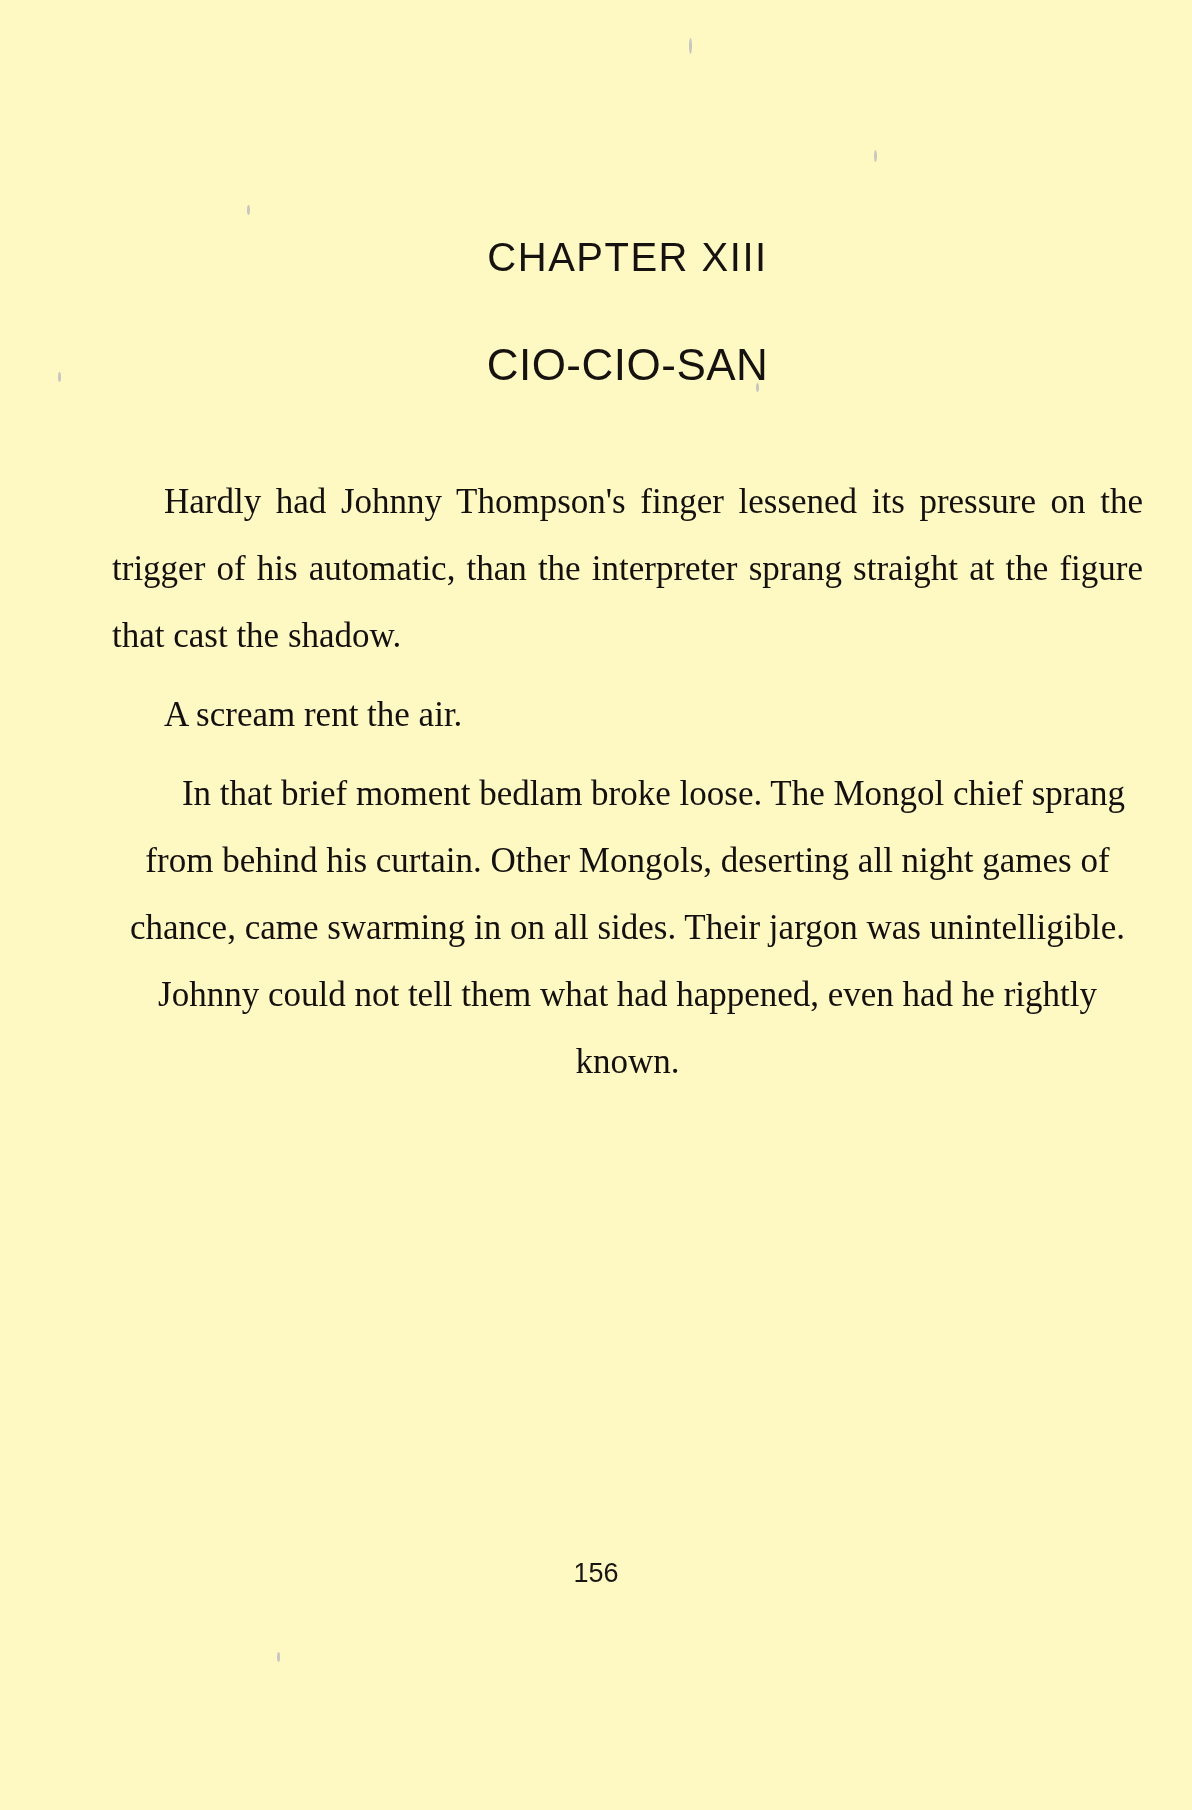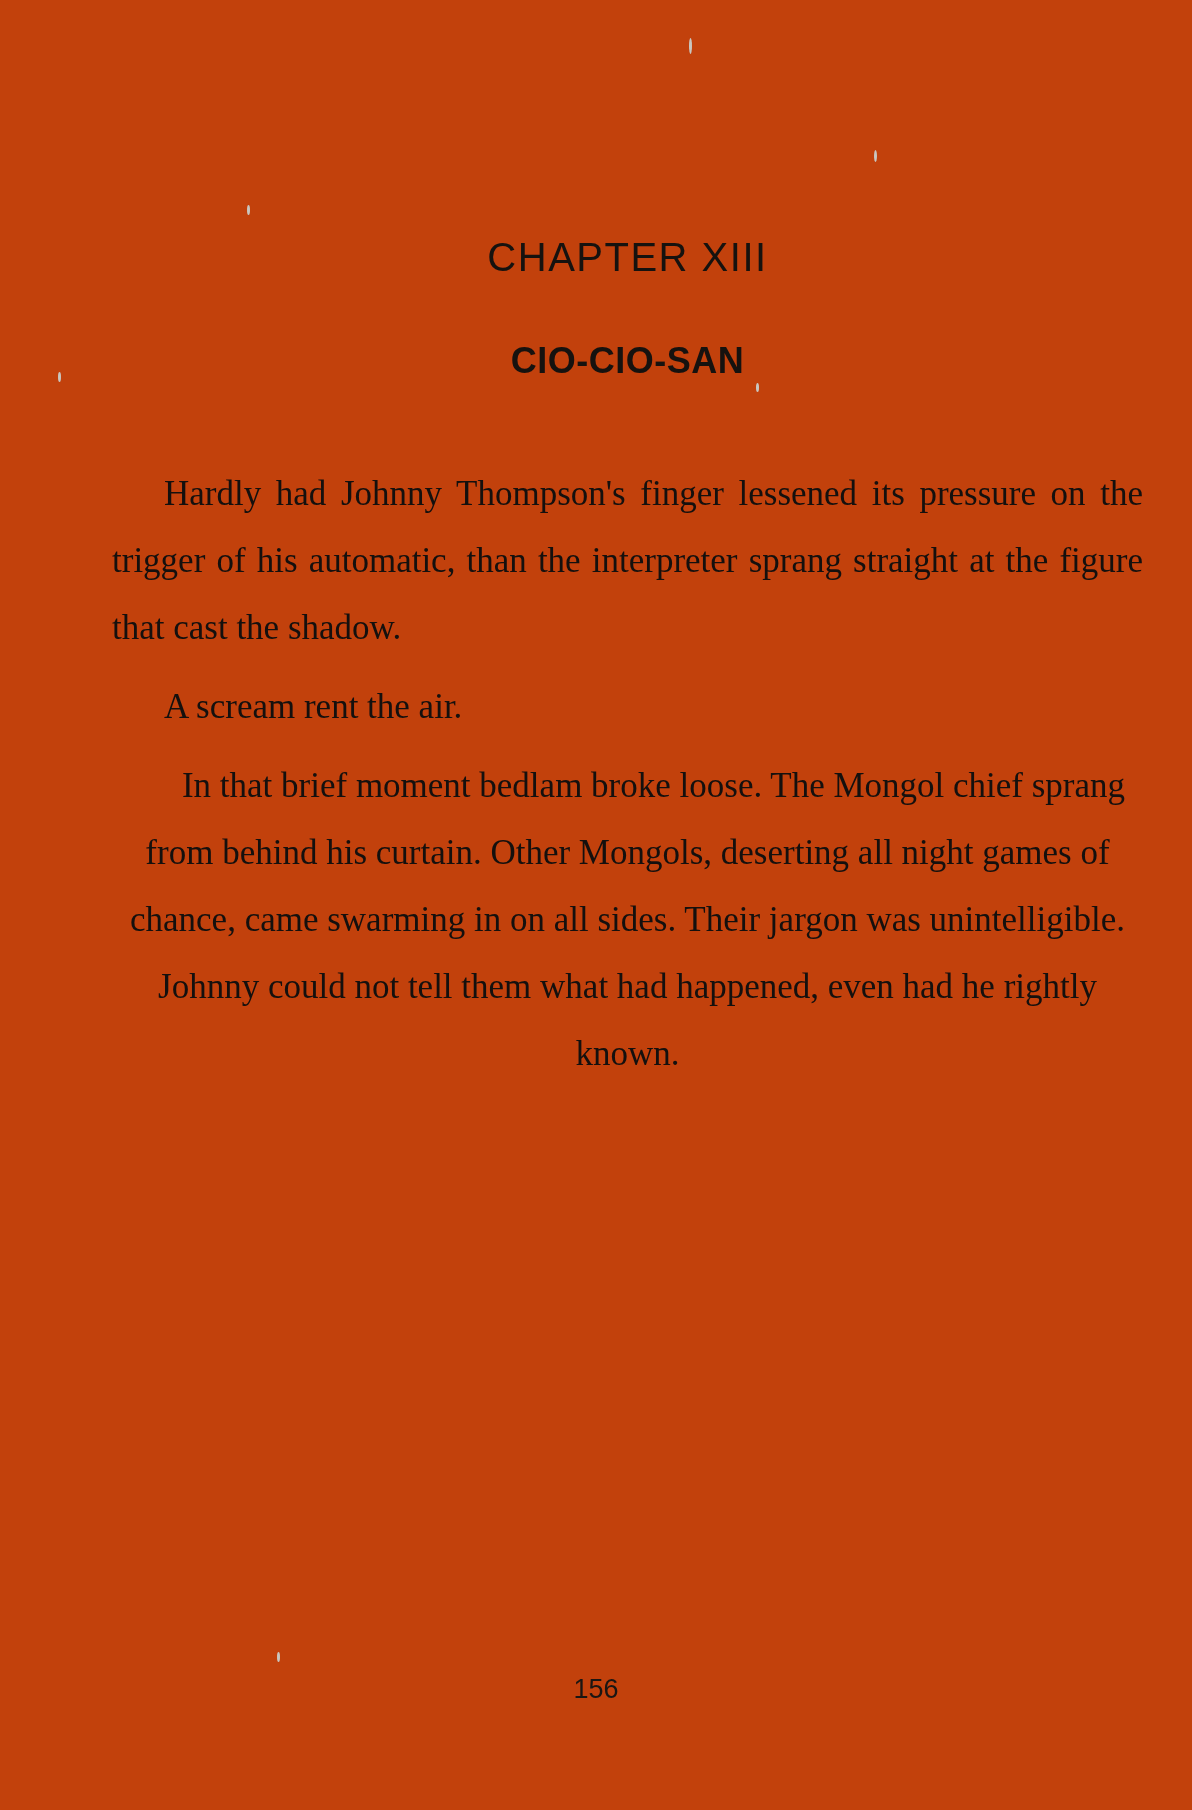--- a/index.html
+++ b/index.html
@@ -14,63 +14,63 @@
     color: #15110f;
     position: relative;
     overflow: hidden;
   }
   .page {
     position: absolute;
     top: 0;
     left: 0;
     width: 1192px;
     height: 1810px;
-    background: #c2410c;
+    background: #fef9c3;
   }
   .content {
     position: absolute;
     left: 100px;
     top: 235px;
     width: 1055px;
   }
   .chapter-title {
     text-align: center;
     font-size: 40px;
     letter-spacing: 1.5px;
     margin: 0 0 60px 0;
     font-weight: normal;
     font-family: "Liberation Sans", sans-serif;
     color: #16120f;
   }
   .chapter-subtitle {
     text-align: center;
-    font-size: 36px;
+    font-size: 44px;
     letter-spacing: 0.5px;
     margin: 0 0 78px 0;
-    font-weight: bold;
+    font-weight: normal;
     font-family: "Liberation Sans", sans-serif;
     color: #16120f;
   }
   .body-text p {
     margin: 12px;
     font-size: 35px;
     line-height: 67px;
     text-align: justify;
     text-indent: 52px;
     text-justify: inter-word;
     color: #14100e;
   }
   .body-text p:last-child {
     text-align: center;
   }
   .page-number {
     position: absolute;
     left: 0;
     right: 0;
-    top: 1674px;
+    top: 1558px;
     text-align: center;
     font-size: 27px;
     font-family: "Liberation Sans", sans-serif;
     color: #1a1613;
   }
   
   .speck {
     position: absolute;
     background: #c9c6c0;
     border-radius: 50%;

